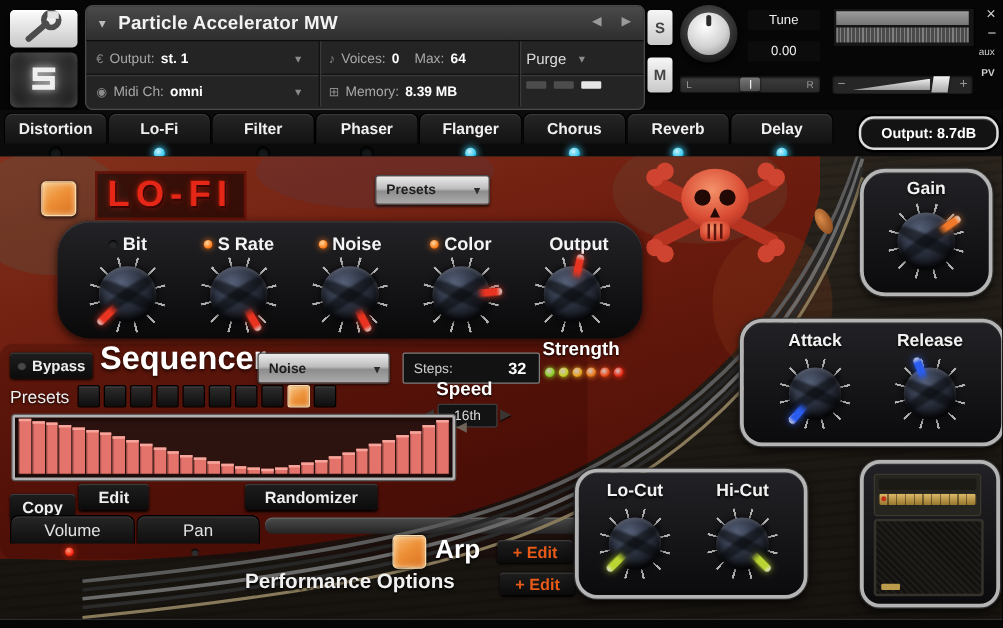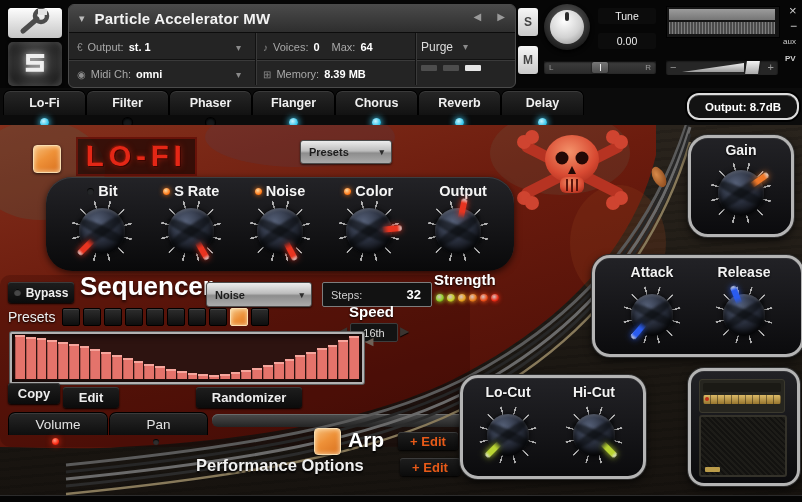--- a/index.html
+++ b/index.html
@@ -107,21 +107,21 @@
   .pointer{position:absolute;left:50%;bottom:50%;width:6px;height:53%;margin-left:-3px;
     transform-origin:50% 100%;border-radius:3px;
     background:linear-gradient(to top, transparent 0, transparent 40%, var(--c) 60%, var(--c) 86%, rgba(255,255,255,.8) 100%);
     filter:drop-shadow(0 0 3px var(--c));}
   
   .lofi-logo{position:absolute;left:76px;top:12px;padding:1px 8px;color:#e42716;font-weight:bold;font-size:29px;
     letter-spacing:5px;text-transform:uppercase;background:rgba(28,5,3,.72);border:2px solid rgba(130,22,10,.65);
     text-shadow:1px 1px 0 #3a0500, -1px -1px 0 #7c1406, 0 0 6px rgba(255,40,20,.5);}
   .knob-strip{position:absolute;left:46px;top:52px;width:468px;height:94px;border-radius:26px;
     background:linear-gradient(#232327,#09090a);box-shadow:inset 0 1px 0 #3d3d40, 0 2px 7px rgba(0,0,0,.65);}
-  #lofi-knobs{position:absolute;inset:5px 12px 0 12px;display:flex;}
+  #lofi-knobs{position:absolute;inset:5px 12px 0 12px;display:flex;align-items:center;}
   .kcell{width:89px;display:flex;flex-direction:column;align-items:center;}
   .krow{display:flex;align-items:center;gap:4px;height:18px;}
   .klabel{color:#f4f4f4;font-weight:bold;font-size:14.5px;}
   .lofi-led{width:7px;height:7px;border-radius:50%;}
   .lofi-led.on{background:radial-gradient(circle at 40% 35%, #ffd9a0, #ff7714 65%, #b04404);box-shadow:0 0 5px rgba(255,120,20,.9);}
   .lofi-led.off{background:#232527;box-shadow:inset 0 1px 1px #000;}
   .lofi-led.none{visibility:hidden;}
   
   .seq-title{position:absolute;left:80px;top:146px;color:#fff;font-weight:bold;font-size:26px;
     text-shadow:0 2px 3px rgba(0,0,0,.7);}
@@ -142,21 +142,21 @@
     box-shadow:inset 0 0 4px rgba(255,240,200,.8);}
   .speed-label{position:absolute;left:349px;top:178px;color:#fff;font-weight:bold;font-size:15px;text-shadow:0 1px 2px #000;text-align:right;}
   .speed-box{position:absolute;left:350px;top:198px;width:46px;height:17px;background:#131313;
     border:1px solid #3d3d3d;border-radius:2px;color:#ddd;font-size:11px;display:flex;align-items:center;justify-content:center;}
   .speed-arrow{position:absolute;top:199px;color:#3b3430;font-size:12px;text-shadow:0 1px 1px #000;}
   .bars-frame{position:absolute;left:10px;top:207px;width:350px;height:48px;background:#2d1310;
     border:2px solid #b2b2b2;border-radius:2px;box-shadow:0 0 0 1px #5c5c5c, inset 0 0 8px #000;}
   #seq-bars{position:absolute;inset:2px;display:flex;align-items:flex-end;gap:1px;padding:1px;}
   .bar{flex:1;background:#e4736b;border-top:2px solid #f5a59c;box-shadow:inset 1px 0 0 rgba(0,0,0,.25);min-height:2px;}
   .bars-arrow{position:absolute;left:365px;top:210px;color:#6f6258;font-size:11px;}
-  .copy-btn{position:absolute;left:8px;top:258px;width:52px;height:21px;}
+  .copy-btn{position:absolute;left:8px;top:270px;width:52px;height:21px;}
   .paste-btn{position:absolute;left:63px;top:262px;width:56px;height:21px;}
   .rand-btn{position:absolute;left:196px;top:262px;width:106px;height:21px;}
   .seq-tab{height:22px;border-radius:7px 7px 0 0;background:linear-gradient(#262626,#0e0e0e);
     border:1px solid #000;border-bottom:none;display:flex;align-items:center;justify-content:center;
     color:#e2e2e2;font-size:13.5px;box-shadow:inset 0 1px 0 #3a3a3a;}
   .vol-tab{position:absolute;left:8px;top:287px;width:98px;}
   .pan-tab{position:absolute;left:109px;top:287px;width:97px;}
   .mini-led{position:absolute;width:7px;height:7px;border-radius:50%;}
   .mini-led.red{background:radial-gradient(circle at 40% 35%, #ff9a80, #ff2a12 60%, #a01005);box-shadow:0 0 6px rgba(255,50,20,.9);}
   .mini-led.dark{width:6px;height:6px;background:#2e2e2e;box-shadow:inset 0 1px 1px #000;}
@@ -281,20 +281,24 @@
     </div>
 
     <div class="winctl" style="left:789px;top:3px;font-size:13px">×</div>
     <div class="winctl" style="left:790px;top:19px;font-size:12px">−</div>
     <div class="winctl" style="left:783px;top:37px;font-size:8px">aux</div>
     <div class="winctl" style="left:785px;top:54px;font-size:8px;font-weight:bold">PV</div>
   </div>
 
   <div class="tabbar">
     <div id="fx-tabs">
+        <div class="fxcol">
+          <div class="fxtab">Distortion</div>
+          <div class="tabled"></div>
+        </div>
         <div class="fxcol">
           <div class="fxtab">Lo-Fi</div>
           <div class="tabled on"></div>
         </div>
         <div class="fxcol">
           <div class="fxtab">Filter</div>
           <div class="tabled"></div>
         </div>
         <div class="fxcol">
           <div class="fxtab">Phaser</div>

